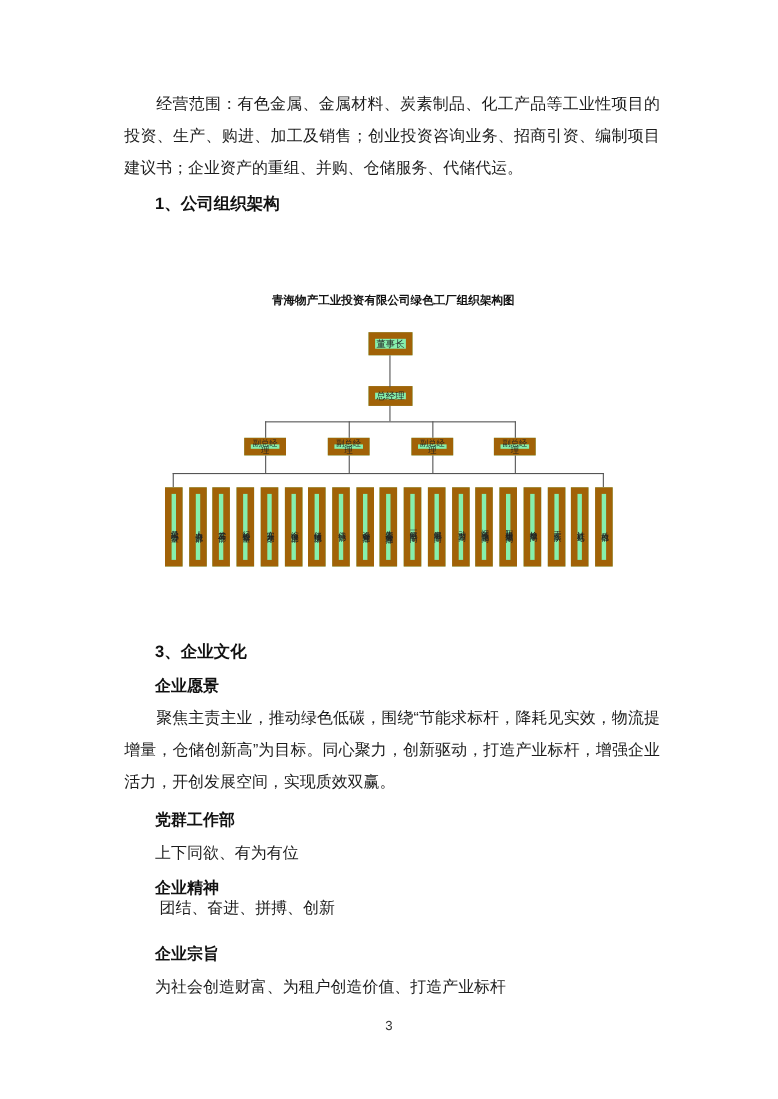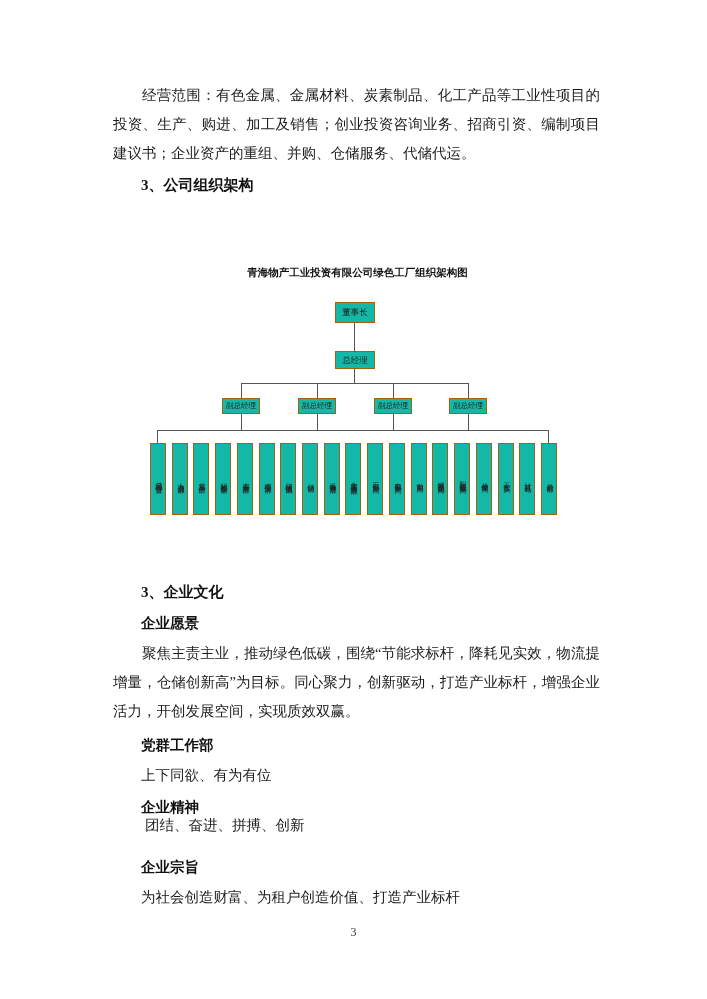--- a/index.html
+++ b/index.html
@@ -1,18 +1,18 @@
 <!DOCTYPE html>
 <html><head>
 <meta charset="utf-8">
 <style>
   html,body { margin:0; padding:0; background:#ffffff; }
   .page {
     position:relative; width:635px; height:999px; background:#ffffff;
-    font-family:Liberation Serif, serif; color:#1c1c1c;
+    font-family:Liberation Sans, sans-serif; color:#1c1c1c;
     overflow:hidden;
   }
   .para {
     position:absolute; left:113px; width:487px; margin:0;
     font-size:14.5px; line-height:29px; text-align:justify;
   }
   .indent { text-indent:2em; }
   .doc-h {
     position:absolute; left:141px; margin:0;
     font-size:15px; font-weight:bold; color:#111;
@@ -22,43 +22,43 @@
     font-size:14.5px; font-weight:bold; color:#111;
   }
   .line1 {
     position:absolute; left:141px; margin:0; font-size:14.5px;text-align:right;
   }
   .chart-title {
     position:absolute; left:145px; top:266px; width:425px;
     text-align:center; font-size:10.5px; font-weight:bold; color:#111;
   }
   .obox {
-    position:absolute; box-sizing:border-box; border:1px solid #a16207;
-    background:#14b8a6; display:flex; align-items:center; justify-content:center;
-    font-size:8px; color:#222; line-height:1;
+    position:absolute; box-sizing:border-box; border:6px solid #a16207;
+    background:#86efac; display:flex; align-items:center; justify-content:center;
+    font-size:8px; color:#222; text-align:center; line-height:1;
   }
   .vtext {
     writing-mode:vertical-rl; text-orientation:upright;
     font-size:7px; letter-spacing:1px; color:#222;
   }
   .hl { position:absolute; height:1px; background:#555; }
   .vl { position:absolute; width:1px; background:#555; }
   .page-num {
     position:absolute; top:925px; left:0; width:707px;
     text-align:center; font-size:12px; color:#333;
   }
 </style>
 </head>
 <body>
 
 <div class="page">
 
   <p class="para indent" style="top:81px">经营范围：有色金属、金属材料、炭素制品、化工产品等工业性项目的投资、生产、购进、加工及销售；创业投资咨询业务、招商引资、编制项目建议书；企业资产的重组、并购、仓储服务、代储代运。</p>
 
-  <h2 class="doc-h" style="top:176px">3、公司组织架构</h2>
+  <h2 class="doc-h" style="top:176px">1、公司组织架构</h2>
 
   <div>
     <div class="chart-title">青海物产工业投资有限公司绿色工厂组织架构图</div>
 
     <div class="obox" style="left:335px;top:302px;width:40px;height:21px;font-size:8.5px">董事长</div>
     <div class="obox" style="left:335px;top:351px;width:40px;height:18px;font-size:8.5px">总经理</div>
 
     <div class="obox" style="left:222px;top:398px;width:38px;height:16px;font-size:7.5px">副总经理</div>
     <div class="obox" style="left:298px;top:398px;width:38px;height:16px;font-size:7.5px">副总经理</div>
     <div class="obox" style="left:374px;top:398px;width:38px;height:16px;font-size:7.5px">副总经理</div>

